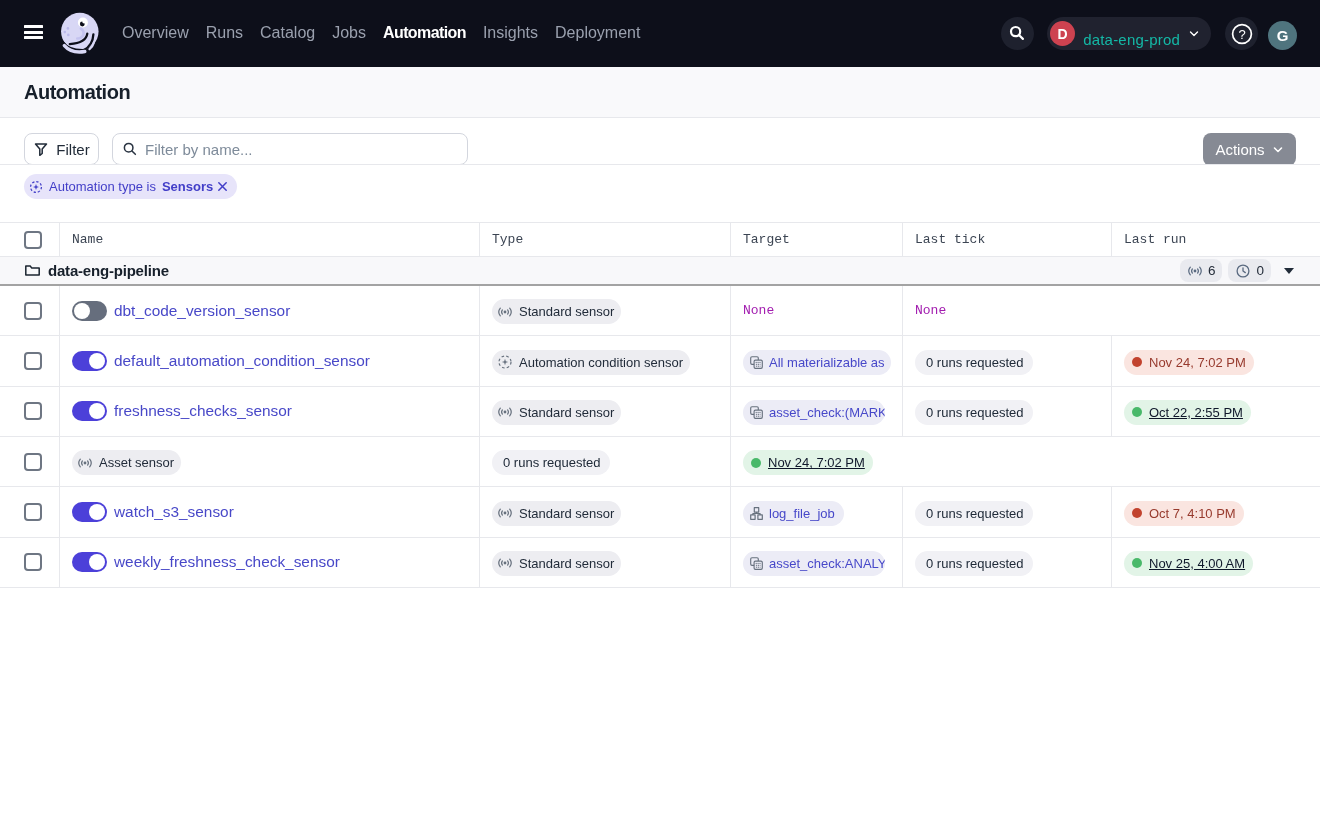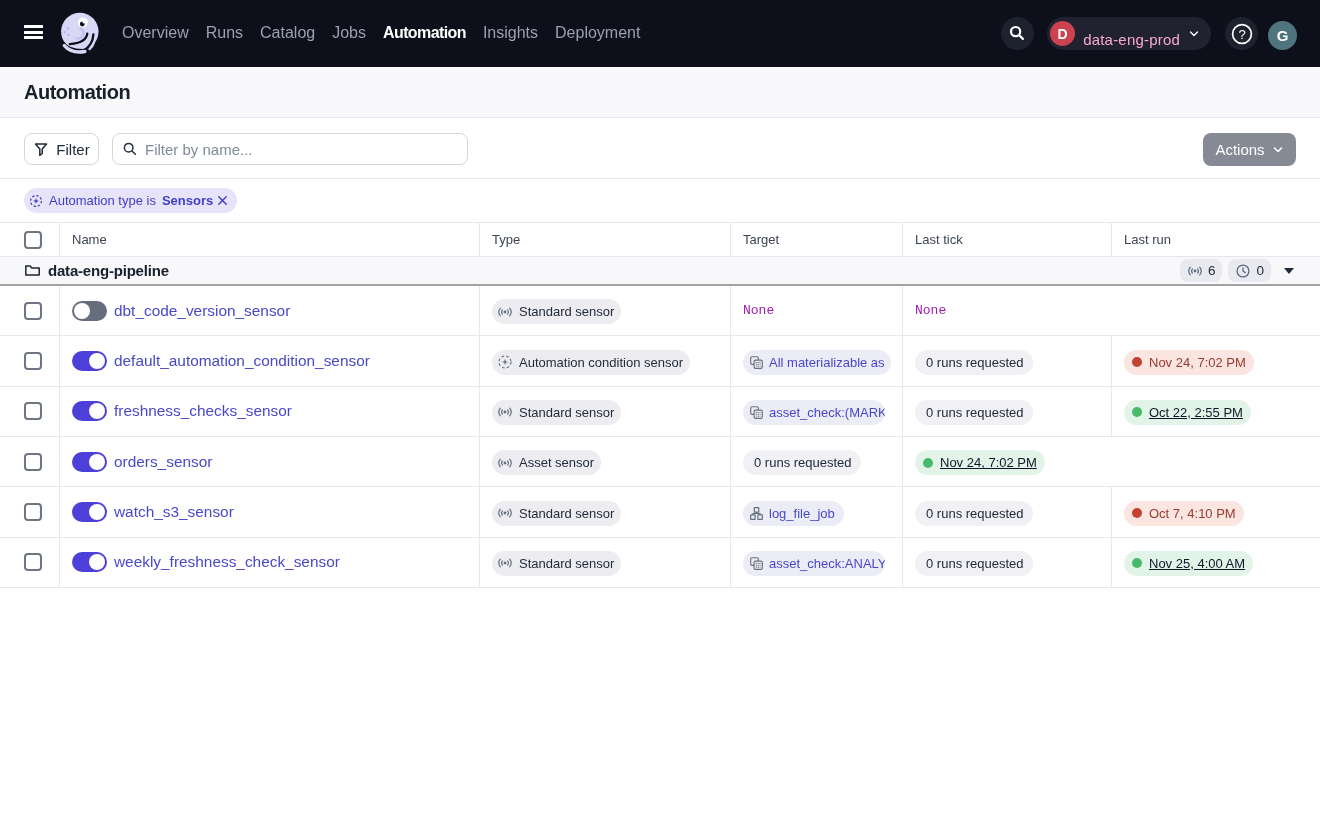--- a/index.html
+++ b/index.html
@@ -7,38 +7,38 @@
 .topbar { position:absolute; left:0; top:0; width:1320px; height:67px; background:#0d0f1a; }
 .burger { position:absolute; left:24px; top:25px; width:19px; height:14px; }
 .burger div { height:3px; background:#fff; border-radius:0.5px; margin-bottom:2.6px; }
 .logo { position:absolute; left:58px; top:10px; }
 .nav { position:absolute; left:122px; top:0; height:67px; display:flex; align-items:center; gap:17px; font-size:16px; color:#9aa0ae; padding-bottom:2px; }
 .nav .active { color:#fff; font-weight:700; letter-spacing:-0.6px; }
 .tb-right { position:absolute; right:0; top:0; height:67px; display:flex; align-items:center; }
 .circle-btn { width:33px; height:33px; border-radius:50%; background:#1e212e; display:flex; align-items:center; justify-content:center; flex:none; }
 .envpill { height:33px; background:#20222f; border-radius:16.5px; display:flex; align-items:center; padding:0 11px 0 3px; margin:0 14px 0 13px; }
 .envavatar { width:25px; height:25px; border-radius:50%; background:#cd4250; color:#fff; font-size:14px; font-weight:700; display:flex; align-items:center; justify-content:center; flex:none; }
-.envname { color:#f9a8d4; font-size:15px; letter-spacing:0.2px; margin:12px 8px 0 8px; }
+.envname { color:#14b8a6; font-size:15px; letter-spacing:0.2px; margin:12px 8px 0 8px; }
 .gavatar { width:29px; height:29px; border-radius:50%; background:#4f747e; color:#fff; font-size:15px; font-weight:700; display:flex; align-items:center; justify-content:center; margin:3px 23px 0 10px; }
 
 .pagehead { position:absolute; left:0; top:67px; width:1320px; height:51px; background:#f9f9fb; border-bottom:1px solid #e7e8ec; }
 .pagehead h1 { font-size:20px; font-weight:700; color:#17202b; position:absolute; left:24px; top:14px; letter-spacing:-0.5px; }
 
 .filterrow { position:absolute; left:0; top:118px; width:1320px; height:60px; background:#fff; }
 .btn-filter { position:absolute; left:24px; top:15px; width:75px; height:32px; border:1px solid #d3d6de; border-radius:8px; background:#fff; display:flex; align-items:center; justify-content:center; gap:7px; font-size:15px; color:#212b38; }
 .searchbox { position:absolute; left:112px; top:15px; width:356px; height:32px; border:1px solid #d3d6de; border-radius:8px; background:#fff; display:flex; align-items:center; padding-left:9px; gap:7px; }
 .searchbox span { color:#7e8b9a; font-size:15px; }
 .btn-actions { position:absolute; right:24px; top:15px; width:93px; height:33px; background:#868a94; border-radius:8px; color:#fff; font-size:15px; display:flex; align-items:center; justify-content:center; gap:7px; }
-.filterrow2 { position:absolute; left:0; top:178px; width:1320px; height:44px; background:#fff; border-top:1px solid #e7e8ec; }
+.filterrow2 { position:absolute; left:0; top:164px; width:1320px; height:44px; background:#fff; border-top:1px solid #e7e8ec; }
 .fchip { position:absolute; left:24px; top:9px; height:25px; background:#e7e4fa; border-radius:13px; display:flex; align-items:center; padding:0 8px 0 5px; gap:6px; font-size:13px; color:#423ec8; }
 .fchip b { font-weight:700; margin-left:0; }
 
 .tablewrap { position:absolute; left:0; top:222px; width:1320px; }
 .thead { display:grid; grid-template-columns:60px 420px 251px 172px 209px 208px; height:35px; border-top:1px solid #e7e8ec; border-bottom:1px solid #e7e8ec; }
-.thead > div { font-size:13px; color:#3c4553; display:flex; align-items:center; padding-left:12px; border-right:1px solid #e7e8ec; }
+.thead > div { font-size:13px; color:#3c4553; display:flex; align-items:center; padding-left:12px; border-right:1px solid #e7e8ec;font-family:Liberation Mono, monospace; }
 .thead > div:last-child { border-right:none; }
 .grouprow { height:29px; background:#f8f8fa; border-bottom:2px solid #a3a3a3; display:flex; align-items:center; position:relative; }
 .grouprow .fold { margin-left:24px; }
 .grouprow .gname { font-size:15px; font-weight:700; color:#17202b; margin-left:7px; letter-spacing:-0.2px; }
 .gchip { height:23px; background:#e9eaef; border-radius:8px; display:flex; align-items:center; padding:0 7px; gap:5px; font-size:13.5px; color:#1f2835; }
 .gright { position:absolute; right:26px; display:flex; align-items:center; gap:6px; }
 .caret { width:0; height:0; border-left:5px solid transparent; border-right:5px solid transparent; border-top:6px solid #222c39; margin-left:7px; }
 
 .trow { display:grid; grid-template-columns:60px 420px 251px 172px 209px 208px; height:50.35px; border-bottom:1px solid #e7e8ec; }
 .trow > div { display:flex; align-items:center; border-right:1px solid #e7e8ec; padding-left:12px; overflow:hidden; }
@@ -296,26 +296,20 @@
     <div>
         <span class="chip chip-green"><span class="dot dot-g"></span>Oct 22, 2:55 PM</span>
       </div>
   </div>
 
   <div class="trow">
     <div style="padding-left:0">
         <span class="cb"></span>
       </div>
     <div>
-        <span class="toggle on">
-          <span class="knob"></span>
-        </span>
-        <span class="namelink">orders_sensor</span>
-      </div>
-    <div>
         <span class="chip chip-type"><svg width="16" height="16" viewBox="0 0 16 16">
             <g stroke="#67717e" fill="none" stroke-width="1.2" stroke-linecap="round">
               <circle cx="8" cy="8" r="1.4" fill="#67717e" stroke="none"></circle>
               <path d="M5.4,5.9 a3.4,3.4 0 0 0 0,4.2"></path>
               <path d="M3.3,4.2 a6,6 0 0 0 0,7.6"></path>
               <path d="M10.6,5.9 a3.4,3.4 0 0 1 0,4.2"></path>
               <path d="M12.7,4.2 a6,6 0 0 1 0,7.6"></path>
             </g>
           </svg>Asset sensor</span>
       </div>

